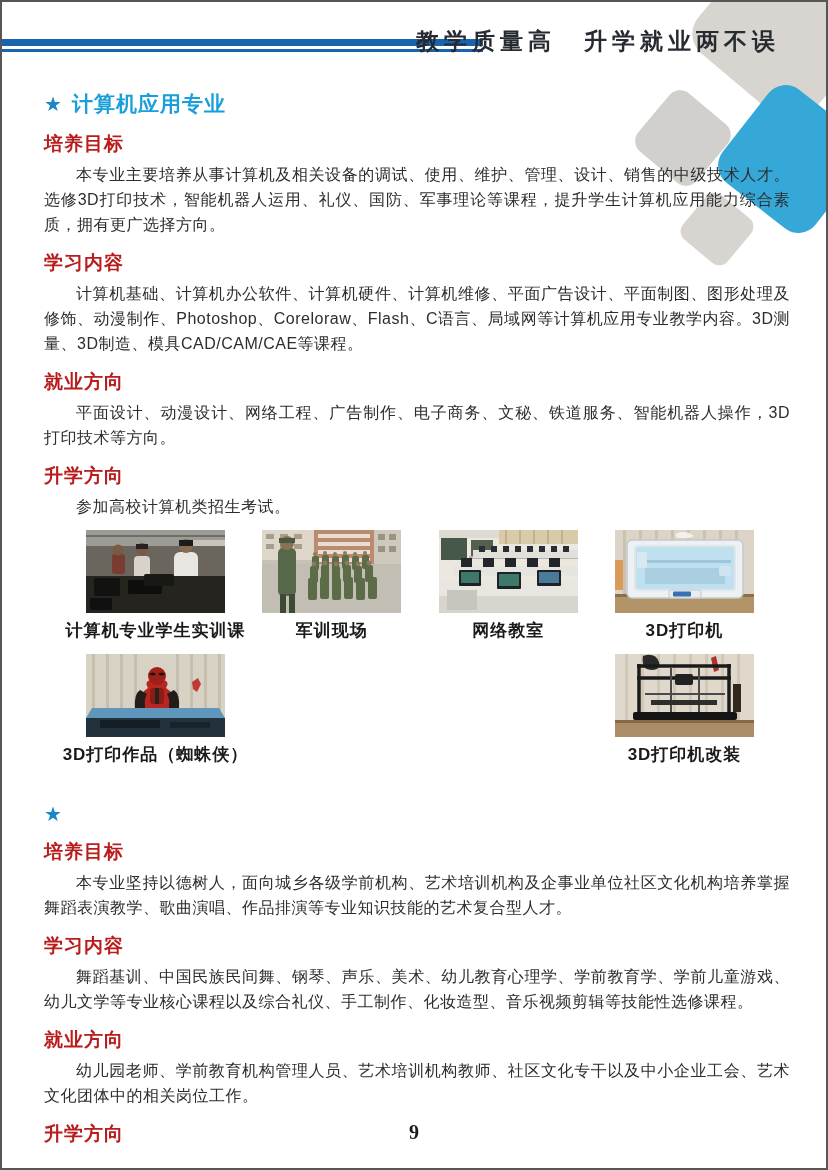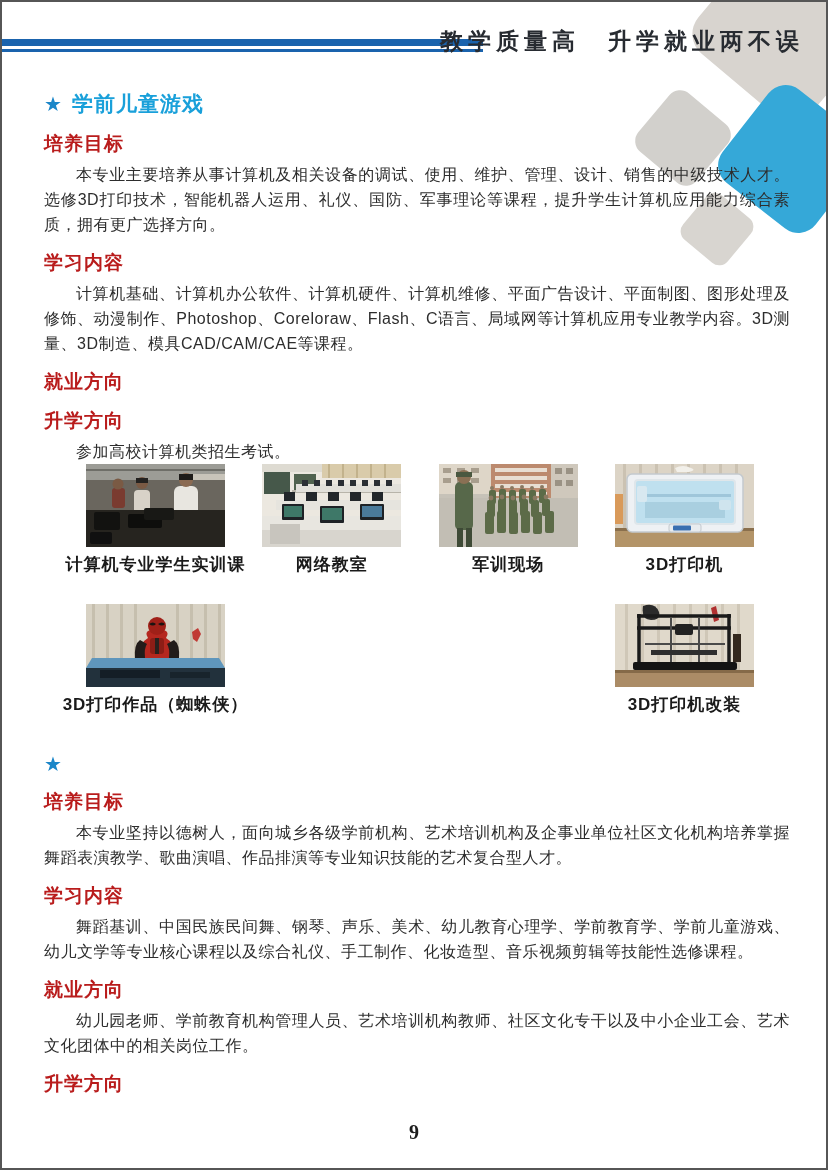--- a/index.html
+++ b/index.html
@@ -26,21 +26,21 @@
               background:#35a8d8; border-radius:22px; transform:rotate(38deg); }
   .shape-g3 { width:58px; height:58px; left:686px; top:198px;
               background:#d8d5d0; border-radius:11px; transform:rotate(40deg); }
 
   
   .header { position:relative; height:62px; z-index:2; }
   .rules { position:absolute; left:0; top:37px; width:481px; }
   .rule-thick { height:7px; background:#1a63ad; }
   .rule-thin  { height:3px; background:#1a63ad; margin-top:3px; }
   .slogan {
-    position:absolute; right:22px; top:24px;
+    position:absolute; right:46px; top:24px;
     font-family:"Liberation Serif","DejaVu Serif",serif;
     font-weight:bold; font-size:23px; letter-spacing:5px;
     color:#272b31; white-space:nowrap;
   }
 
   
   .main { position:relative; z-index:1; padding:0 36px 0 42px; }
 
   .sec-title {
     display:flex; align-items:center; gap:9px;
@@ -55,23 +55,23 @@
     font-size:19px; font-weight:bold; color:#b91c1c;
     margin:13px 0 5px 0; letter-spacing:1px;
   }
   p.block-body {
     font-size:16px; line-height:25px; color:#2d2d2d;
     text-align:justify; text-indent:2em; letter-spacing:0.5px;
   }
 
   
   .photo-grid {
-    width:668px; margin:0 0 0 42px;
+    width:668px; margin:11px 0 0 42px;
     display:flex; flex-wrap:wrap; justify-content:space-between;
-    row-gap:28px;
+    row-gap:12px;
   }
   .photo { width:139px; display:flex; flex-direction:column; align-items:center; }
   .photo .img { width:139px; height:83px; overflow:hidden; background:#ddd; }
   .photo .img svg { display:block; width:139px; height:83px; }
   .photo figcaption {
     margin-top:6px; font-size:17px; font-weight:bold; color:#1a1a1a;
     white-space:nowrap; letter-spacing:1px;
   }
 
   
@@ -95,30 +95,31 @@
       <div class="rule-thick"></div>
       <div class="rule-thin"></div>
     </div>
     <div class="slogan">教学质量高　升学就业两不误</div>
   </div>
 
   <div class="main">
 
     <h2 class="sec-title sec1-title">
       <span class="star">★</span>
-      <span>学前儿童游戏</span>
+      <span>计算机应用专业</span>
     </h2>
 
     <h3 class="block-heading">培养目标</h3>
     <p class="block-body">本专业主要培养从事计算机及相关设备的调试、使用、维护、管理、设计、销售的中级技术人才。选修3D打印技术，智能机器人运用、礼仪、国防、军事理论等课程，提升学生计算机应用能力综合素质，拥有更广选择方向。</p>
 
     <h3 class="block-heading">学习内容</h3>
     <p class="block-body">计算机基础、计算机办公软件、计算机硬件、计算机维修、平面广告设计、平面制图、图形处理及修饰、动漫制作、Photoshop、Coreloraw、Flash、C语言、局域网等计算机应用专业教学内容。3D测量、3D制造、模具CAD/CAM/CAE等课程。</p>
 
     <h3 class="block-heading">就业方向</h3>
+    <p class="block-body">平面设计、动漫设计、网络工程、广告制作、电子商务、文秘、铁道服务、智能机器人操作，3D打印技术等方向。</p>
 
     <h3 class="block-heading">升学方向</h3>
     <p class="block-body">参加高校计算机类招生考试。</p>
 
     <div class="photo-grid">
 
       <figure class="photo">
         <div class="img">
           <svg viewBox="0 0 139 83" preserveAspectRatio="none">
             <rect width="139" height="83" fill="#5e5a52"></rect>
@@ -135,63 +136,20 @@
             <circle cx="100" cy="16" r="7" fill="#8a6a52"></circle>
             <path d="M93 10 h14 v6 h-14 z" fill="#1e1c1a"></path>
             <rect x="0" y="46" width="139" height="37" fill="#26241f"></rect>
             <rect x="8" y="48" width="26" height="18" rx="2" fill="#121210"></rect>
             <rect x="42" y="50" width="34" height="14" rx="2" fill="#0e0e0c"></rect>
             <rect x="58" y="44" width="30" height="12" rx="2" fill="#181815"></rect>
             <rect x="4" y="68" width="22" height="12" rx="2" fill="#101010"></rect>
           </svg>
         </div>
         <figcaption>计算机专业学生实训课</figcaption>
-      </figure>
-
-      <figure class="photo">
-        <div class="img">
-          <svg viewBox="0 0 139 83" preserveAspectRatio="none">
-            <rect width="139" height="83" fill="#ece8e0"></rect>
-            <rect x="60" y="0" width="79" height="14" fill="#d9cbaa"></rect>
-            <rect x="66" y="0" width="2" height="14" fill="#c2b28c"></rect>
-              <rect x="80" y="0" width="2" height="14" fill="#c2b28c"></rect>
-            <rect x="94" y="0" width="2" height="14" fill="#c2b28c"></rect>
-              <rect x="108" y="0" width="2" height="14" fill="#c2b28c"></rect>
-            <rect x="122" y="0" width="2" height="14" fill="#c2b28c"></rect>
-            <rect x="0" y="0" width="60" height="8" fill="#dedbd2"></rect>
-            <rect x="2" y="8" width="26" height="22" fill="#46584a"></rect>
-            <rect x="32" y="10" width="22" height="18" fill="#50624f"></rect>
-            <rect x="30" y="26" width="109" height="3" fill="#b8b4aa"></rect>
-            <rect x="34" y="20" width="105" height="8" fill="#e2e0da"></rect>
-            <rect x="40" y="16" width="6" height="6" fill="#2a2e34"></rect>
-              <rect x="52" y="16" width="6" height="6" fill="#2a2e34"></rect>
-            <rect x="64" y="16" width="6" height="6" fill="#2a2e34"></rect>
-              <rect x="76" y="16" width="6" height="6" fill="#2a2e34"></rect>
-            <rect x="88" y="16" width="6" height="6" fill="#2a2e34"></rect>
-              <rect x="100" y="16" width="6" height="6" fill="#2a2e34"></rect>
-            <rect x="112" y="16" width="6" height="6" fill="#2a2e34"></rect>
-              <rect x="124" y="16" width="6" height="6" fill="#2a2e34"></rect>
-            <rect x="14" y="36" width="125" height="10" fill="#e6e4de"></rect>
-            <rect x="22" y="28" width="11" height="9" fill="#22262a"></rect>
-              <rect x="44" y="28" width="11" height="9" fill="#22262a"></rect>
-            <rect x="66" y="28" width="11" height="9" fill="#22262a"></rect>
-              <rect x="88" y="28" width="11" height="9" fill="#22262a"></rect>
-            <rect x="110" y="28" width="11" height="9" fill="#22262a"></rect>
-            <rect x="0" y="52" width="139" height="14" fill="#e8e6e0"></rect>
-            <rect x="20" y="40" width="22" height="16" rx="1" fill="#1e2226"></rect>
-              <rect x="22" y="42" width="18" height="11" fill="#3e7868"></rect>
-            <rect x="58" y="42" width="24" height="17" rx="1" fill="#1e2226"></rect>
-              <rect x="60" y="44" width="20" height="12" fill="#3e7868"></rect>
-            <rect x="98" y="40" width="24" height="16" rx="1" fill="#1e2226"></rect>
-              <rect x="100" y="42" width="20" height="11" fill="#4a7a9a"></rect>
-            <rect x="0" y="66" width="139" height="17" fill="#d8d5ce"></rect>
-            <rect x="8" y="60" width="30" height="20" fill="#c8c5be"></rect>
-          </svg>
-        </div>
-        <figcaption>网络教室</figcaption>
       </figure>
 
       <figure class="photo">
         <div class="img">
           <svg viewBox="0 0 139 83" preserveAspectRatio="none">
             <rect width="139" height="83" fill="#c6c2b8"></rect>
             <rect x="0" y="0" width="52" height="30" fill="#ded6c8"></rect>
             <rect x="4" y="4" width="8" height="5" fill="#a89e8e"></rect>
               <rect x="18" y="4" width="8" height="5" fill="#a89e8e"></rect>
               <rect x="32" y="4" width="8" height="5" fill="#a89e8e"></rect>
@@ -249,20 +207,63 @@
             <rect x="18" y="64" width="6" height="19" fill="#3e4a36"></rect>
             <rect x="27" y="64" width="6" height="19" fill="#3e4a36"></rect>
           </svg>
         </div>
         <figcaption>军训现场</figcaption>
       </figure>
 
       <figure class="photo">
         <div class="img">
           <svg viewBox="0 0 139 83" preserveAspectRatio="none">
+            <rect width="139" height="83" fill="#ece8e0"></rect>
+            <rect x="60" y="0" width="79" height="14" fill="#d9cbaa"></rect>
+            <rect x="66" y="0" width="2" height="14" fill="#c2b28c"></rect>
+              <rect x="80" y="0" width="2" height="14" fill="#c2b28c"></rect>
+            <rect x="94" y="0" width="2" height="14" fill="#c2b28c"></rect>
+              <rect x="108" y="0" width="2" height="14" fill="#c2b28c"></rect>
+            <rect x="122" y="0" width="2" height="14" fill="#c2b28c"></rect>
+            <rect x="0" y="0" width="60" height="8" fill="#dedbd2"></rect>
+            <rect x="2" y="8" width="26" height="22" fill="#46584a"></rect>
+            <rect x="32" y="10" width="22" height="18" fill="#50624f"></rect>
+            <rect x="30" y="26" width="109" height="3" fill="#b8b4aa"></rect>
+            <rect x="34" y="20" width="105" height="8" fill="#e2e0da"></rect>
+            <rect x="40" y="16" width="6" height="6" fill="#2a2e34"></rect>
+              <rect x="52" y="16" width="6" height="6" fill="#2a2e34"></rect>
+            <rect x="64" y="16" width="6" height="6" fill="#2a2e34"></rect>
+              <rect x="76" y="16" width="6" height="6" fill="#2a2e34"></rect>
+            <rect x="88" y="16" width="6" height="6" fill="#2a2e34"></rect>
+              <rect x="100" y="16" width="6" height="6" fill="#2a2e34"></rect>
+            <rect x="112" y="16" width="6" height="6" fill="#2a2e34"></rect>
+              <rect x="124" y="16" width="6" height="6" fill="#2a2e34"></rect>
+            <rect x="14" y="36" width="125" height="10" fill="#e6e4de"></rect>
+            <rect x="22" y="28" width="11" height="9" fill="#22262a"></rect>
+              <rect x="44" y="28" width="11" height="9" fill="#22262a"></rect>
+            <rect x="66" y="28" width="11" height="9" fill="#22262a"></rect>
+              <rect x="88" y="28" width="11" height="9" fill="#22262a"></rect>
+            <rect x="110" y="28" width="11" height="9" fill="#22262a"></rect>
+            <rect x="0" y="52" width="139" height="14" fill="#e8e6e0"></rect>
+            <rect x="20" y="40" width="22" height="16" rx="1" fill="#1e2226"></rect>
+              <rect x="22" y="42" width="18" height="11" fill="#3e7868"></rect>
+            <rect x="58" y="42" width="24" height="17" rx="1" fill="#1e2226"></rect>
+              <rect x="60" y="44" width="20" height="12" fill="#3e7868"></rect>
+            <rect x="98" y="40" width="24" height="16" rx="1" fill="#1e2226"></rect>
+              <rect x="100" y="42" width="20" height="11" fill="#4a7a9a"></rect>
+            <rect x="0" y="66" width="139" height="17" fill="#d8d5ce"></rect>
+            <rect x="8" y="60" width="30" height="20" fill="#c8c5be"></rect>
+          </svg>
+        </div>
+        <figcaption>网络教室</figcaption>
+      </figure>
+
+      <figure class="photo">
+        <div class="img">
+          <svg viewBox="0 0 139 83" preserveAspectRatio="none">
             <rect width="139" height="83" fill="#dcd4c6"></rect>
             <g fill="#cbc2b2">
                 <rect x="8" y="0" width="3" height="64"></rect>
                 <rect x="24" y="0" width="3" height="64"></rect>
                 <rect x="40" y="0" width="3" height="64"></rect>
                 <rect x="56" y="0" width="3" height="64"></rect>
                 <rect x="72" y="0" width="3" height="64"></rect>
                 <rect x="88" y="0" width="3" height="64"></rect>
                 <rect x="104" y="0" width="3" height="64"></rect>
                 <rect x="120" y="0" width="3" height="64"></rect>

